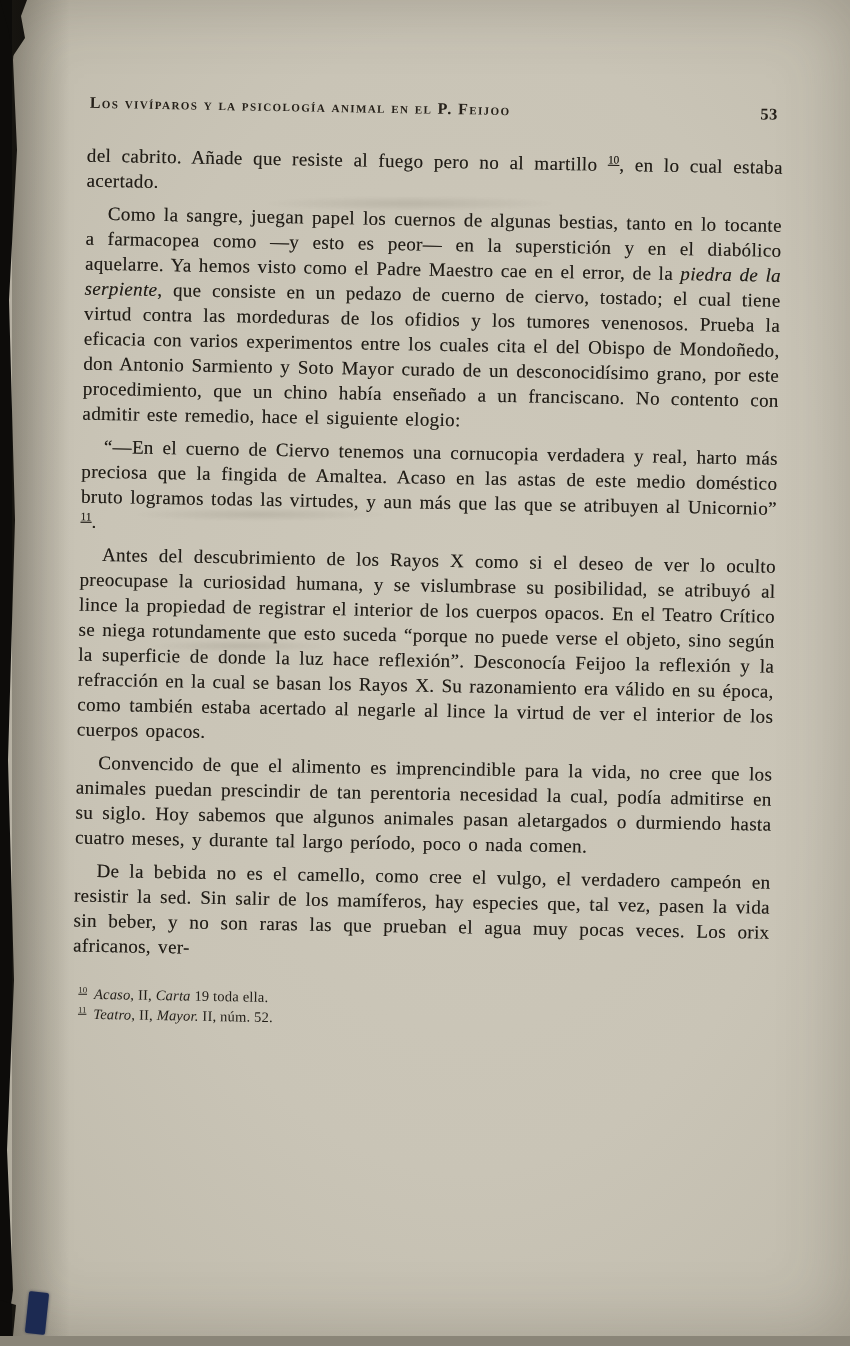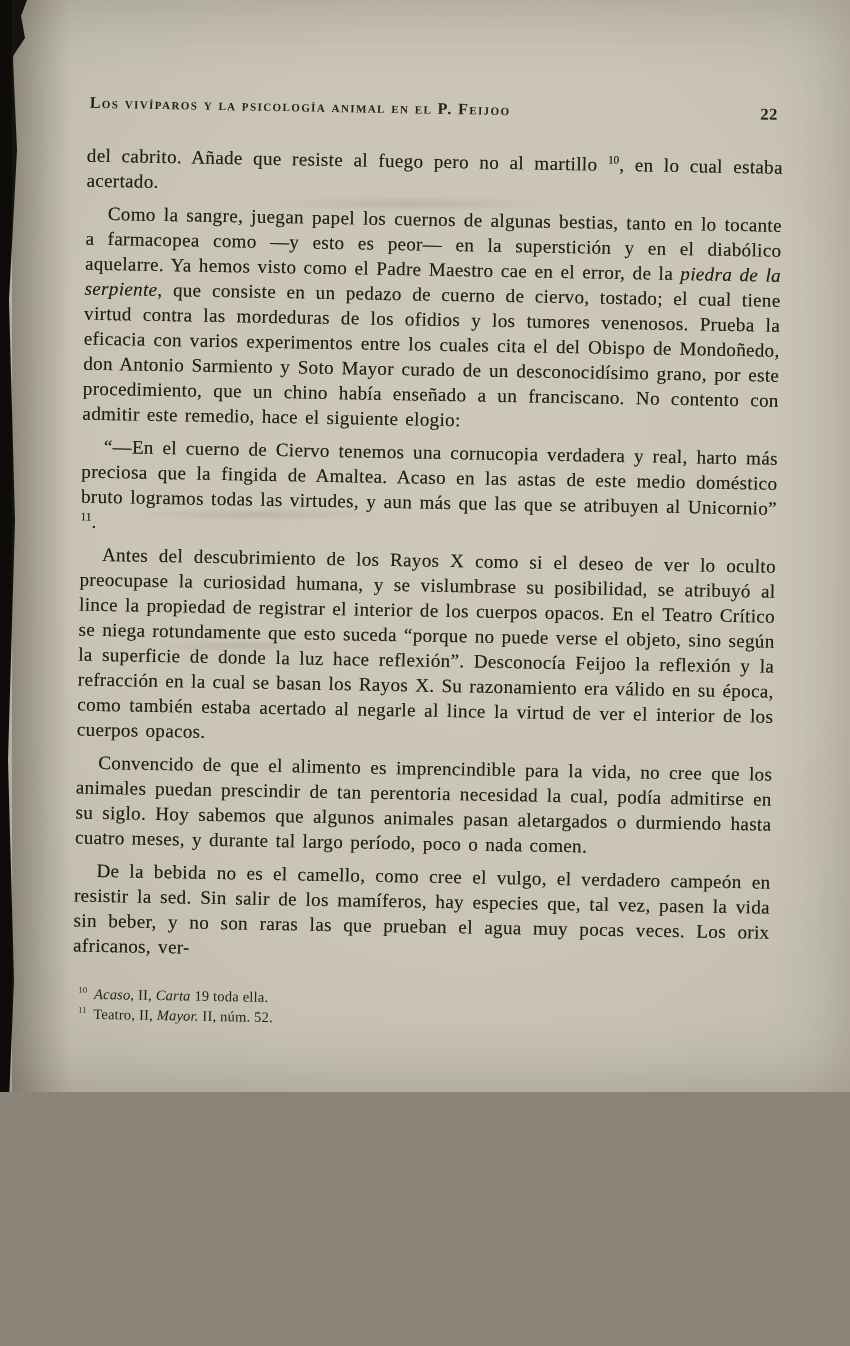--- a/index.html
+++ b/index.html
@@ -1,17 +1,17 @@
 <!DOCTYPE html>
 <html><head>
 <meta charset="utf-8">
 <style>
   html,body { margin:0; padding:0; background:#8a8578; }
   .scan {
-    position:relative; width:850px; height:1092px; overflow:hidden;
+    position:relative; width:850px; height:1336px; overflow:hidden;
     background: radial-gradient(ellipse at 55% 45%, #cdc8ba 0%, #c9c4b6 55%, #beb9aa 100%);
     box-shadow: inset 0 0 70px rgba(60,54,42,.28);
     font-family: "Liberation Serif", "DejaVu Serif", serif;
     color:#211d17;
   }
   .binding { position:absolute; left:0; top:0; width:44px; height:1346px; }
   .binding-shadow {
     position:absolute; left:12px; top:0; width:58px; height:100%;
     background: linear-gradient(to right, rgba(45,40,30,.30), rgba(45,40,30,0));
     pointer-events:none;
@@ -26,21 +26,21 @@
     font-size:16px; font-weight:bold; color:#26211a;
     padding:0 6px 0 2px;
   }
   .running-head .pageno { font-variant:normal; letter-spacing:.5px; font-size:16.5px; }
   .body-text { margin-top:30px; font-size:19px; line-height:25px;
     letter-spacing:.35px; word-spacing:2px; text-align:justify;
     text-shadow: 0 0 .5px rgba(33,29,23,.55);
   }
   .body-text p { margin:0 0 8px 0; text-indent:22px; }
   .body-text p.no-indent { text-indent:0; }
-  sup { font-size:.6em; line-height:0; vertical-align:super; letter-spacing:0; }
+  sup { font-size:.6em; line-height:0; vertical-align:super; letter-spacing:0;text-decoration:underline; }
   .footnotes { margin-top:26px; font-size:14.5px; line-height:20px; letter-spacing:.2px; padding-left:6px; }
   .footnote { white-space:nowrap; }
   .footnote .fn-marker { margin-right:7px; }
   .ink-mark {
     position:absolute; left:27px; top:1292px; width:20px; height:42px;
     background:#1c2a52; transform:rotate(6deg); border-radius:2px;
     box-shadow:0 0 3px rgba(20,28,60,.6);
   }
   .smudge {
     position:absolute; pointer-events:none; opacity:.13; filter:blur(1px);
@@ -63,38 +63,38 @@
   <div class="binding-shadow"></div>
 
   <div class="smudge s1"></div>
   <div class="smudge s2"></div>
   <div class="smudge s3"></div>
 
   <div class="page-inner">
 
     <div class="running-head">
       <span class="title">Los vivíparos y la psicología animal en el P. Feijoo</span>
-      <span class="pageno">22</span>
+      <span class="pageno">53</span>
     </div>
 
     <div class="body-text">
       <p class="no-indent"><span>del cabrito. Añade que resiste al fuego pero no al martillo </span><sup>10</sup><span>, en lo cual estaba acertado.</span></p>
       <p><span>Como la sangre, juegan papel los cuernos de algunas bestias, tanto en lo tocante a farmacopea como —y esto es peor— en la superstición y en el diabólico aquelarre. Ya hemos visto como el Padre Maestro cae en el error, de la </span><span style="font-style: italic;">piedra de la serpiente</span><span>, que consiste en un pedazo de cuerno de ciervo, tostado; el cual tiene virtud contra las mordeduras de los ofidios y los tumores venenosos. Prueba la eficacia con varios experimentos entre los cuales cita el del Obispo de Mondoñedo, don Antonio Sarmiento y Soto Mayor curado de un desconocidísimo grano, por este procedimiento, que un chino había enseñado a un franciscano. No contento con admitir este remedio, hace el siguiente elogio:</span></p>
       <p><span>“—En el cuerno de Ciervo tenemos una cornucopia verdadera y real, harto más preciosa que la fingida de Amaltea. Acaso en las astas de este medio doméstico bruto logramos todas las virtudes, y aun más que las que se atribuyen al Unicornio” </span><sup>11</sup><span>.</span></p>
       <p><span>Antes del descubrimiento de los Rayos X como si el deseo de ver lo oculto preocupase la curiosidad humana, y se vislumbrase su posibilidad, se atribuyó al lince la propiedad de registrar el interior de los cuerpos opacos. En el Teatro Crítico se niega rotundamente que esto suceda “porque no puede verse el objeto, sino según la superficie de donde la luz hace reflexión”. Desconocía Feijoo la reflexión y la refracción en la cual se basan los Rayos X. Su razonamiento era válido en su época, como también estaba acertado al negarle al lince la virtud de ver el interior de los cuerpos opacos.</span></p>
       <p><span>Convencido de que el alimento es imprencindible para la vida, no cree que los animales puedan prescindir de tan perentoria necesidad la cual, podía admitirse en su siglo. Hoy sabemos que algunos animales pasan aletargados o durmiendo hasta cuatro meses, y durante tal largo período, poco o nada comen.</span></p>
       <p><span>De la bebida no es el camello, como cree el vulgo, el verdadero campeón en resistir la sed. Sin salir de los mamíferos, hay especies que, tal vez, pasen la vida sin beber, y no son raras las que prueban el agua muy pocas veces. Los orix africanos, ver-</span></p>
     </div>
 
     <div class="footnotes">
       <div class="footnote">
         <sup class="fn-marker">10</sup><span><span style="font-style: italic;">Acaso</span><span>, II, </span><span style="font-style: italic;">Carta</span><span> 19 toda ella.</span></span>
       </div>
       <div class="footnote">
-        <sup class="fn-marker">11</sup><span><span style="">Teatro</span><span>, II, </span><span style="font-style: italic;">Mayor.</span><span> II, núm. 52.</span></span>
+        <sup class="fn-marker">11</sup><span><span style="font-style: italic;">Teatro</span><span>, II, </span><span style="font-style: italic;">Mayor.</span><span> II, núm. 52.</span></span>
       </div>
     </div>
 
   </div>
 
   <div class="ink-mark"></div>
 
 </div>
 
 </body></html>

